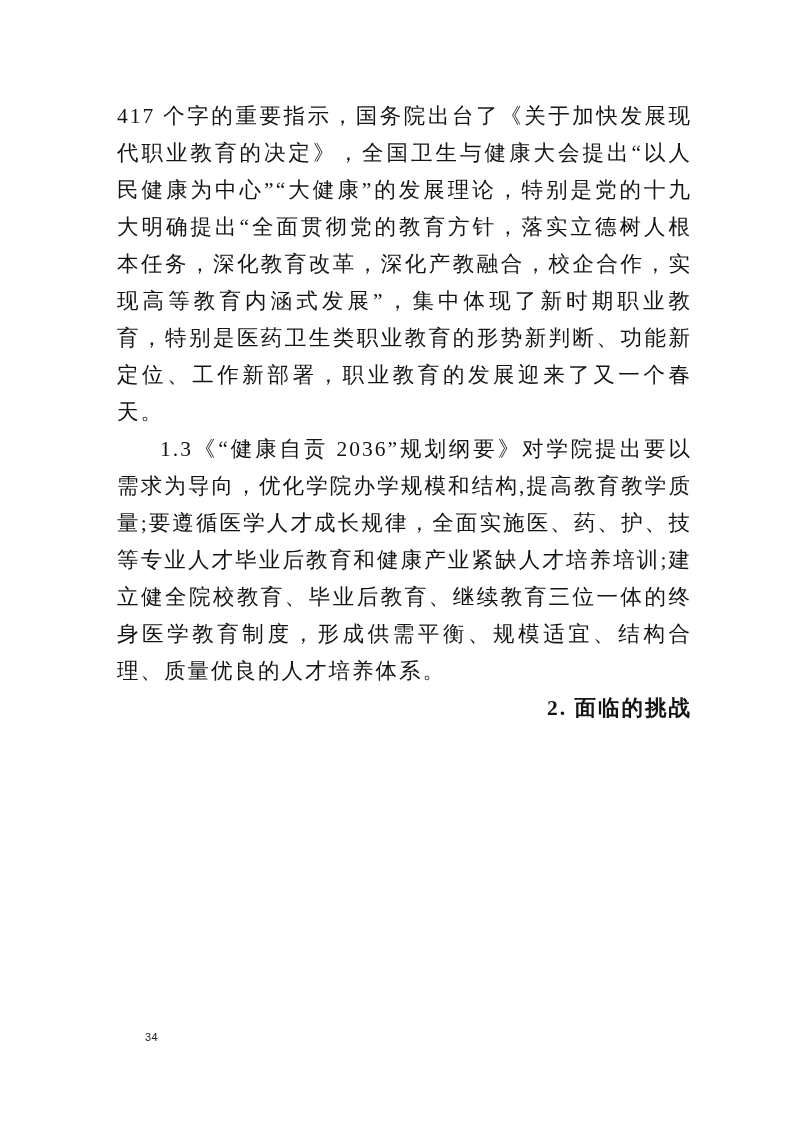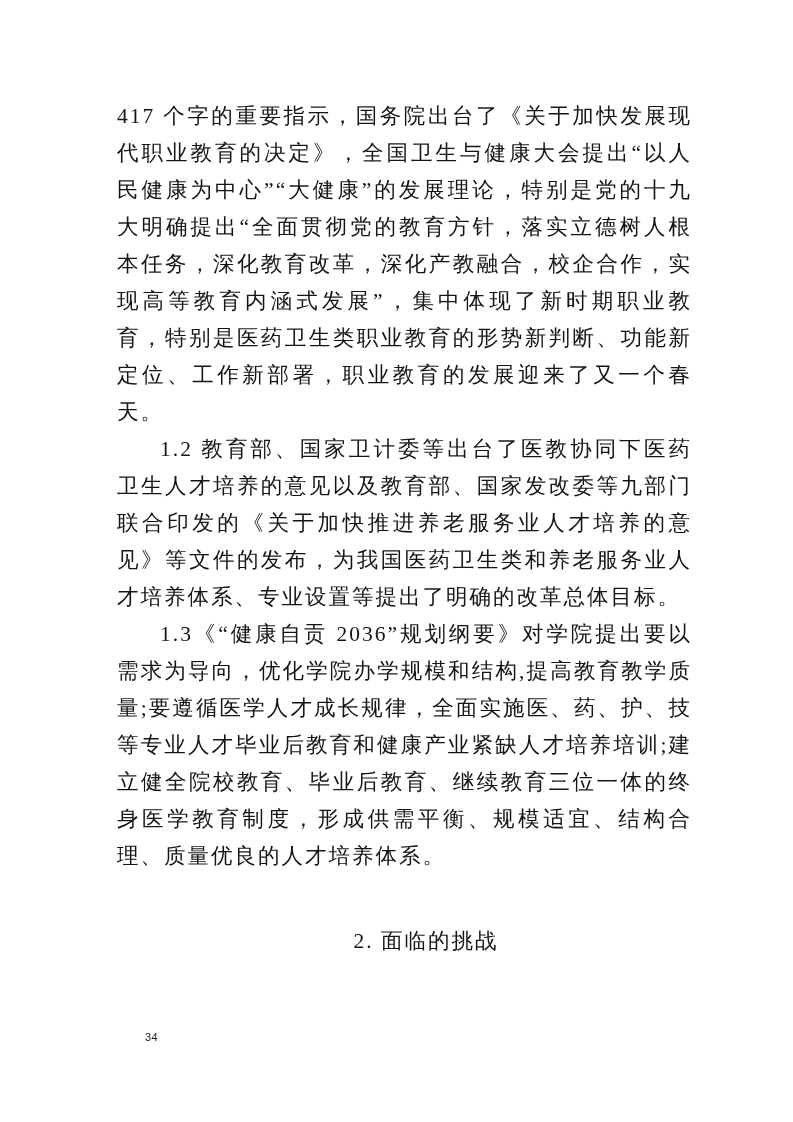--- a/index.html
+++ b/index.html
@@ -28,38 +28,36 @@
     line-height: 37px;
     letter-spacing: 2px;
     text-align: justify;
     text-justify: inter-character;
     word-break: break-all;
   }
   .para.indent {
     text-indent: 2em;
   }
   .para.heading {
-    font-weight: normal;
-    text-align: center;
-    margin-top: 48px;
+    font-weight: bold;
+    text-align: right;
   }
   .page-number {
     position: absolute;
     left: 145px;
     top: 1031px;
     font-family: "Liberation Sans", sans-serif;
     font-size: 11px;
     letter-spacing: 0.5px;
     color: #1c1c1c;
   }
 </style>
 </head>
 <body>
 
 <div class="page">
   <div class="page-body">
     <p class="para">417 个字的重要指示，国务院出台了《关于加快发展现代职业教育的决定》，全国卫生与健康大会提出“以人民健康为中心”“大健康”的发展理论，特别是党的十九大明确提出“全面贯彻党的教育方针，落实立德树人根本任务，深化教育改革，深化产教融合，校企合作，实现高等教育内涵式发展”，集中体现了新时期职业教育，特别是医药卫生类职业教育的形势新判断、功能新定位、工作新部署，职业教育的发展迎来了又一个春天。</p>
-    <p class="para indent">1.2 教育部、国家卫计委等出台了医教协同下医药卫生人才培养的意见以及教育部、国家发改委等九部门联合印发的《关于加快推进养老服务业人才培养的意见》等文件的发布，为我国医药卫生类和养老服务业人才培养体系、专业设置等提出了明确的改革总体目标。</p>
     <p class="para indent">1.3《“健康自贡 2036”规划纲要》对学院提出要以需求为导向，优化学院办学规模和结构,提高教育教学质量;要遵循医学人才成长规律，全面实施医、药、护、技等专业人才毕业后教育和健康产业紧缺人才培养培训;建立健全院校教育、毕业后教育、继续教育三位一体的终身医学教育制度，形成供需平衡、规模适宜、结构合理、质量优良的人才培养体系。</p>
     <p class="para indent heading">2. 面临的挑战</p>
   </div>
   <div class="page-number">34</div>
 </div>
 
 </body></html>

